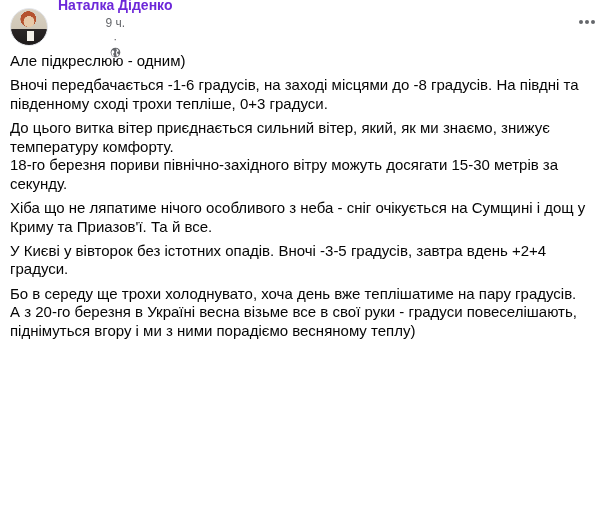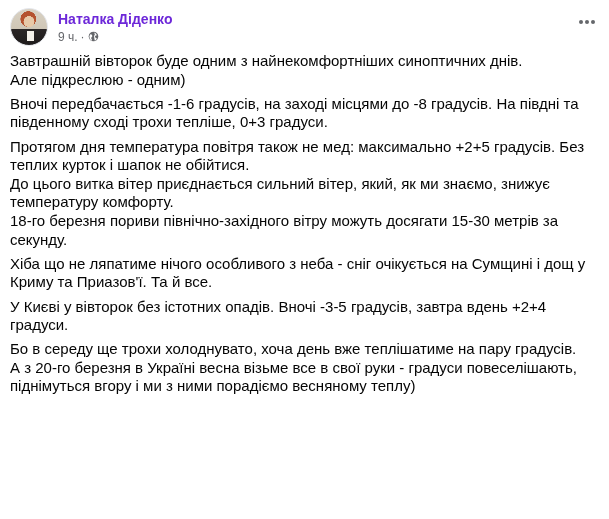--- a/index.html
+++ b/index.html
@@ -62,20 +62,21 @@
     color: #6d28d9;
     line-height: 18px;
   }
   .sub {
     font-size: 12px;
     color: #65676b;
     line-height: 16px;
     display: flex;
     align-items: center;
     margin-top: 1px;
+    flex-direction: column;
   }
   .sub .dot { margin: 0 3px; }
   .globe {
     width: 11px;
     height: 11px;
     display: inline-block;
   }
   .more {
     position: absolute;
     right: 8px;
@@ -135,28 +136,26 @@
   </div>
 
   <div class="more">
     <span></span>
     <span></span>
     <span></span>
   </div>
 
   <div class="body">
     <p>
-      <span class="line">Завтрашній вівторок буде одним з найнекомфортніших синоптичних днів.</span>
       <span class="line">Але підкреслюю - одним)</span>
     </p>
     <p>
       <span class="line">Вночі передбачається -1-6 градусів, на заході місцями до -8 градусів. На півдні та південному сході трохи тепліше, 0+3 градуси.</span>
     </p>
     <p>
-      <span class="line">Протягом дня температура повітря також не мед: максимально +2+5 градусів. Без теплих курток і шапок не обійтися.</span>
       <span class="line">До цього витка вітер приєднається сильний вітер, який, як ми знаємо, знижує температуру комфорту.</span>
       <span class="line">18-го березня пориви північно-західного вітру можуть досягати 15-30 метрів за секунду.</span>
     </p>
     <p>
       <span class="line">Хіба що не ляпатиме нічого особливого з неба - сніг очікується на Сумщині і дощ у Криму та Приазов'ї. Та й все.</span>
     </p>
     <p>
       <span class="line">У Києві у вівторок без істотних опадів. Вночі -3-5 градусів, завтра вдень +2+4 градуси.</span>
     </p>
     <p>

